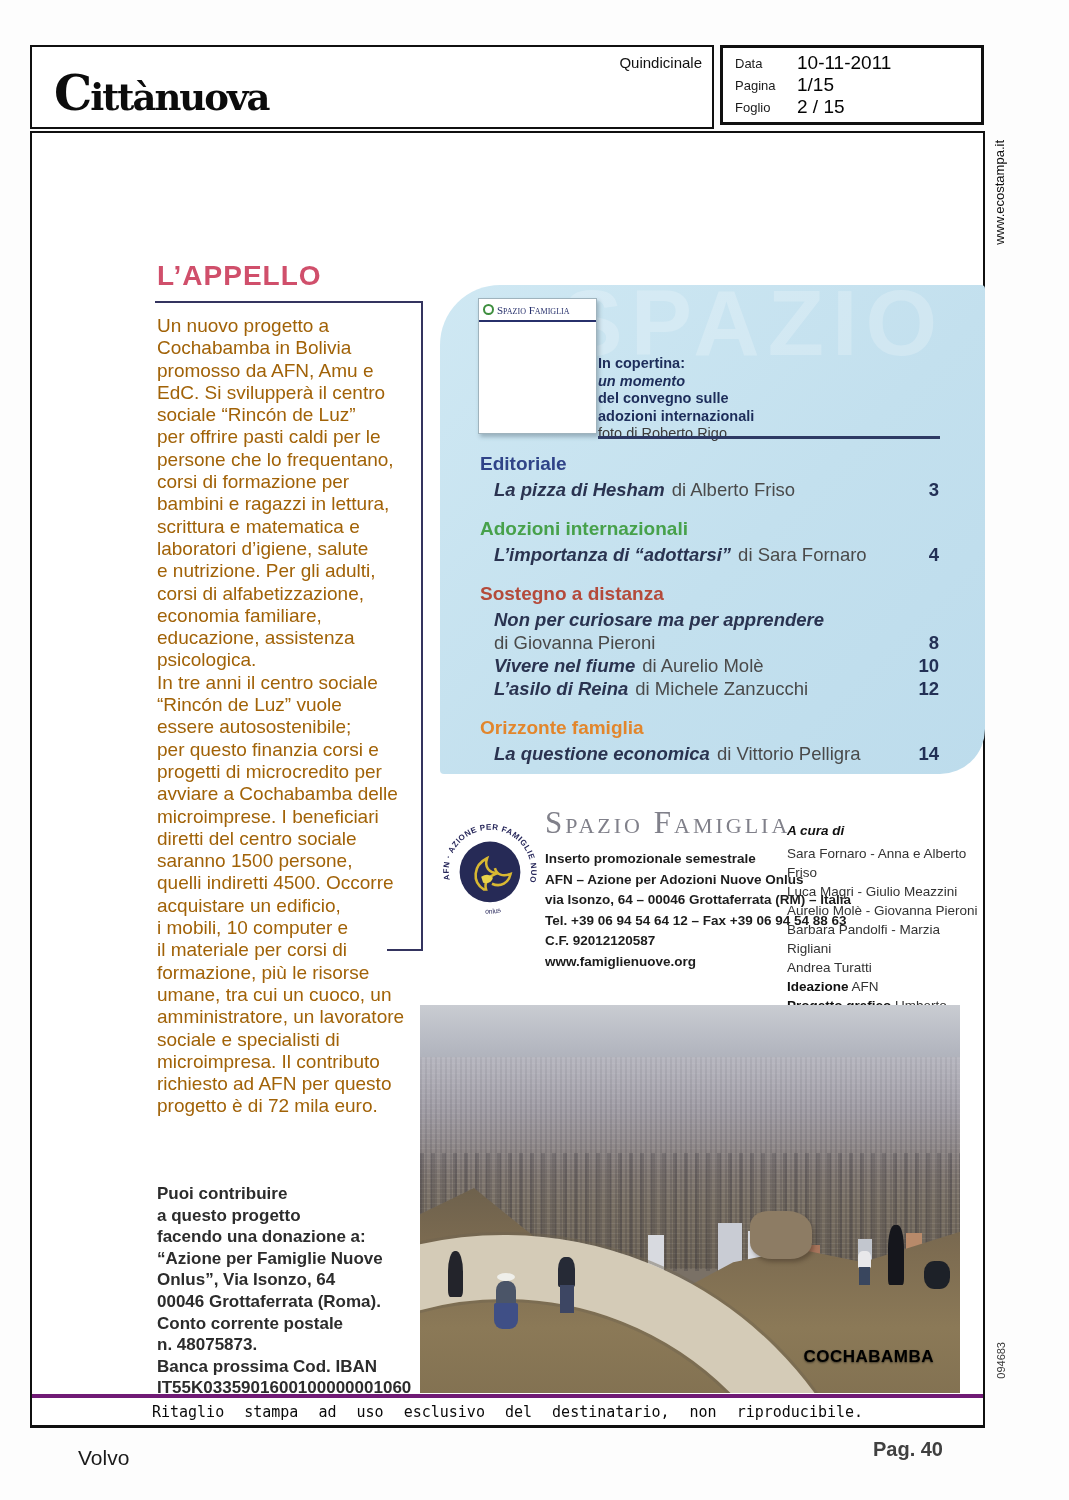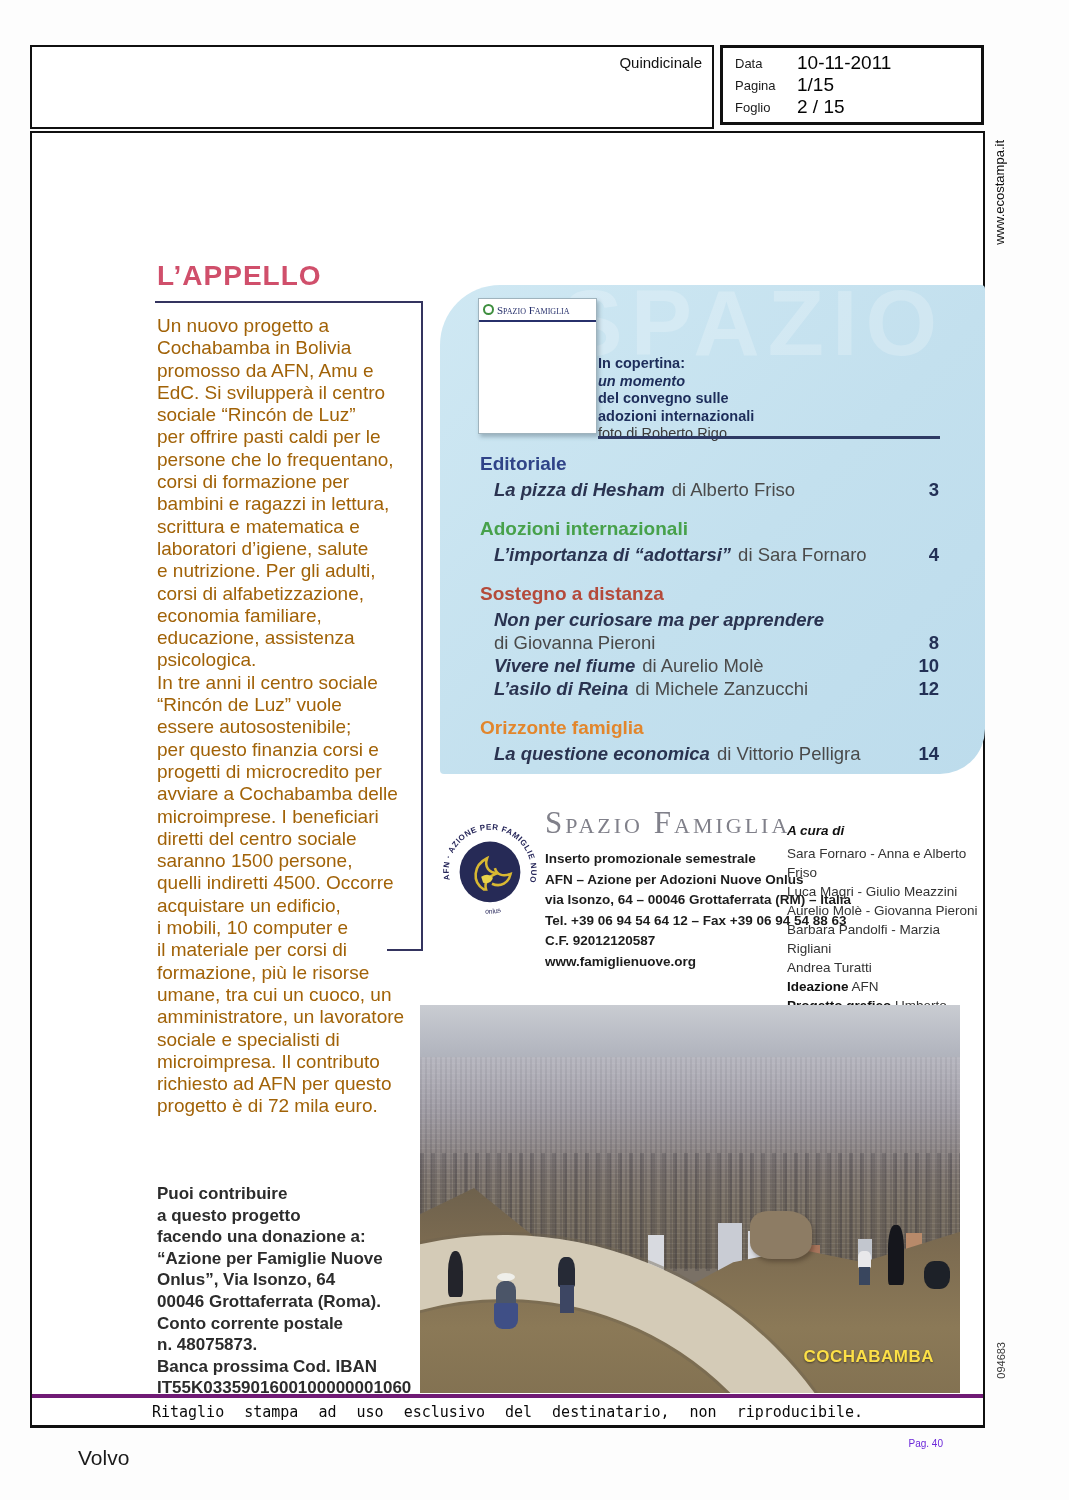--- a/index.html
+++ b/index.html
@@ -97,34 +97,35 @@
         background:linear-gradient(180deg,rgba(198,201,210,.55),rgba(198,201,210,0) 55%);}
   .city-near{position:absolute;top:148px;left:0;right:0;height:118px;
         background:repeating-linear-gradient(90deg,rgba(30,28,38,.20) 0 4px,transparent 4px 11px);}
   .bld{position:absolute;bottom:0;}
   .hill{position:absolute;left:0;right:0;bottom:0;top:170px;
         background:linear-gradient(180deg,#6b5f4c 0%,#7d6c51 35%,#8b7957 70%,#837252 100%);
         clip-path:polygon(0 18%,10% 6%,22% 30%,34% 48%,46% 56%,58% 40%,70% 34%,82% 40%,100% 26%,100% 100%,0 100%);}
   .stone-path{position:absolute;left:-300px;top:230px;width:640px;height:640px;border-radius:50%;
         border:64px solid #d4cbb7;box-shadow:0 0 0 3px rgba(110,100,80,.45), inset 0 0 0 3px rgba(110,100,80,.45);}
   .fig{position:absolute;}
-  .caption{position:absolute;right:26px;bottom:26px;color:#fde047;font-weight:bold;font-size:17px;
+  .caption{position:absolute;right:26px;bottom:26px;color:#000000;font-weight:bold;font-size:17px;
            letter-spacing:.5px;text-shadow:0 1px 2px rgba(0,0,0,.5);}
 
   
   .ritaglio{position:absolute;left:0;right:0;bottom:0;height:27px;border-top:4px solid #701a75;
             display:flex;align-items:center;justify-content:center;
             font-family:"DejaVu Sans Mono",monospace;font-size:15px;color:#0a0a0a;word-spacing:11px;}
   .foot-brand{position:absolute;left:78px;top:1446px;font-size:21px;color:#1a1a1a;}
-  .foot-page{position:absolute;right:126px;top:1438px;font-size:10px;font-weight:normal;color:#6d28d9;}
+  .foot-page{position:absolute;right:126px;top:1438px;font-size:20px;font-weight:bold;color:#404040;}
 </style>
 </head>
 <body>
 
 <div class="mast-box">
+  <div class="brand-logo">Cittànuova</div>
   <div class="frequency">Quindicinale</div>
 </div>
 <div class="meta-box">
   <div class="meta-row">
     <span class="meta-label">Data</span>
     <span class="meta-value">10-11-2011</span>
   </div>
   <div class="meta-row">
     <span class="meta-label">Pagina</span>
     <span class="meta-value">1/15</span>

